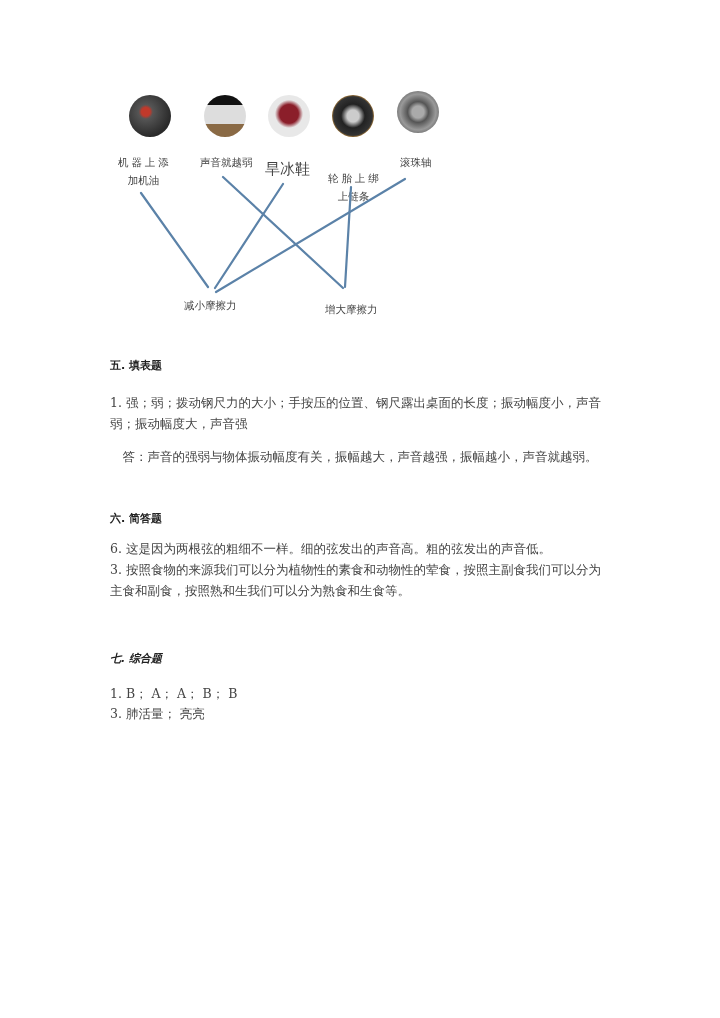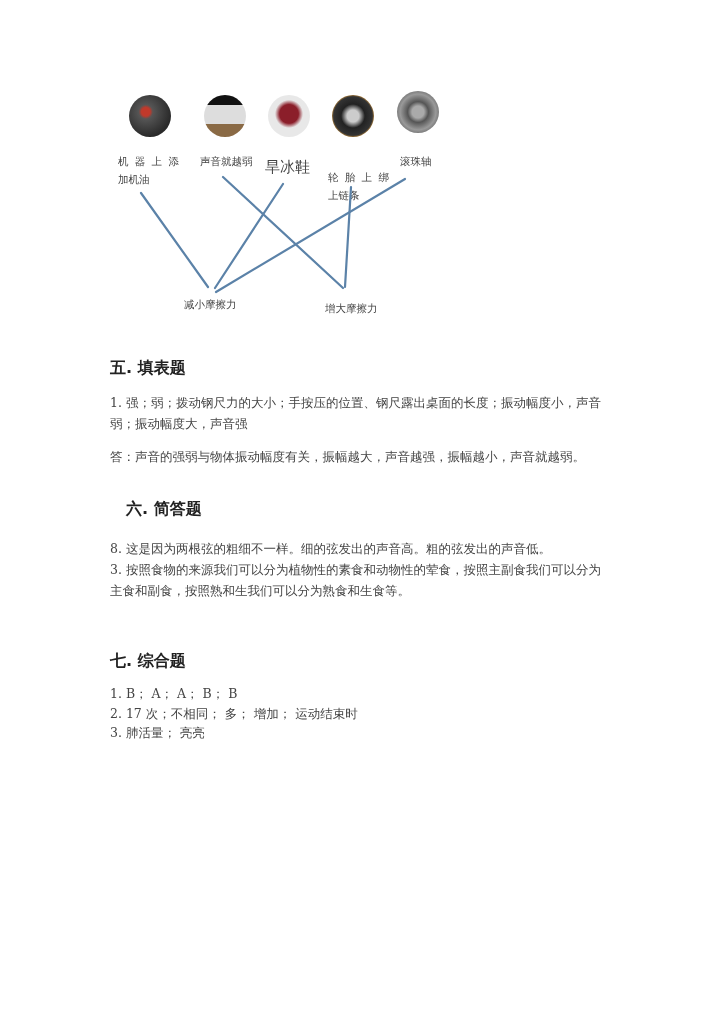--- a/index.html
+++ b/index.html
@@ -1,23 +1,23 @@
 <!DOCTYPE html>
 <html><head>
 <meta charset="utf-8">
 <style>
   html, body { margin:0; padding:0; background:#ffffff; }
   body { width:720px; height:1018px; position:relative; overflow:hidden;
          font-family:"DejaVu Serif", "Liberation Serif", serif; color:#333; }
   .diagram { position:absolute; left:0; top:0; width:720px; height:340px; }
   .circle { position:absolute; border-radius:50%; width:42px; height:42px; overflow:hidden; }
-  .dlabel { position:absolute; font-family:Liberation Mono, monospace;
-            font-size:10.5px; color:#444; line-height:18px; white-space:pre; }
+  .dlabel { position:absolute; font-family:Liberation Sans, sans-serif;
+            font-size:10.5px; color:#444; line-height:18px; white-space:pre;text-align:center; }
   .section-title { position:absolute; left:110px; font-family:"DejaVu Sans","Liberation Sans",sans-serif;
-                   font-weight:bold; font-size:16px; color:#222; }
+                   font-weight:bold; font-size:11px; color:#222; }
   .para { position:absolute; left:110px; width:500px; font-size:12.5px; line-height:21px; color:#444; }
   .para p { margin:0; }
 </style>
 </head>
 <body>
 
 <div class="diagram">
 
   <div class="circle" style="left:129px;top:95px;background:radial-gradient(circle at 40% 40%,#c0392b 0 12%,#555 20%,#2a2a2a 70%);"></div>
   <div class="circle" style="left:204px;top:95px;background:linear-gradient(#111 0 25%,#ddd 25% 70%,#8a6a45 70%);"></div>
@@ -43,27 +43,26 @@
       <line x1="405" y1="179" x2="216" y2="292"></line>
       <line x1="223" y1="177" x2="343" y2="288"></line>
       <line x1="351" y1="187" x2="345" y2="287"></line>
     </g>
   </svg>
 </div>
 
 <div class="section-title" style="top:358px;">五. 填表题</div>
 <div class="para" style="top:392px;">
   <p>1. 强；弱；拨动钢尺力的大小；手按压的位置、钢尺露出桌面的长度；振动幅度小，声音弱；振动幅度大，声音强</p>
-  <p style="margin-top:12px;">答：声音的强弱与物体振动幅度有关，振幅越大，声音越强，振幅越小，声音就越弱。</p>
+  <p style="margin-top:12px;text-align:center;">答：声音的强弱与物体振动幅度有关，振幅越大，声音越强，振幅越小，声音就越弱。</p>
 </div>
 
-<div class="section-title" style="top:499px;margin-left:16px;">六. 简答题</div>
+<div class="section-title" style="top:511px;">六. 简答题</div>
 <div class="para" style="top:538px;">
-  <p>8. 这是因为两根弦的粗细不一样。细的弦发出的声音高。粗的弦发出的声音低。</p>
+  <p>6. 这是因为两根弦的粗细不一样。细的弦发出的声音高。粗的弦发出的声音低。</p>
   <p>3. 按照食物的来源我们可以分为植物性的素食和动物性的荤食，按照主副食我们可以分为主食和副食，按照熟和生我们可以分为熟食和生食等。</p>
 </div>
 
-<div class="section-title" style="top:651px;">七. 综合题</div>
+<div class="section-title" style="top:651px;font-style:italic;">七. 综合题</div>
 <div class="para" style="top:684px;line-height:19.5px;">
   <p>1. B； A； A； B； B</p>
-  <p>2. 17 次；不相同； 多； 增加； 运动结束时</p>
   <p>3. 肺活量； 亮亮</p>
 </div>
 
 </body></html>

